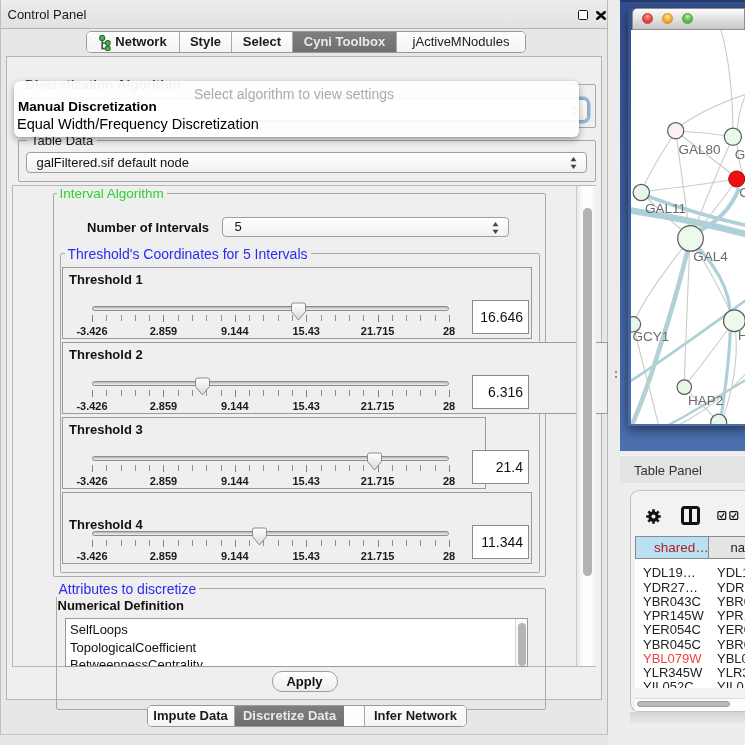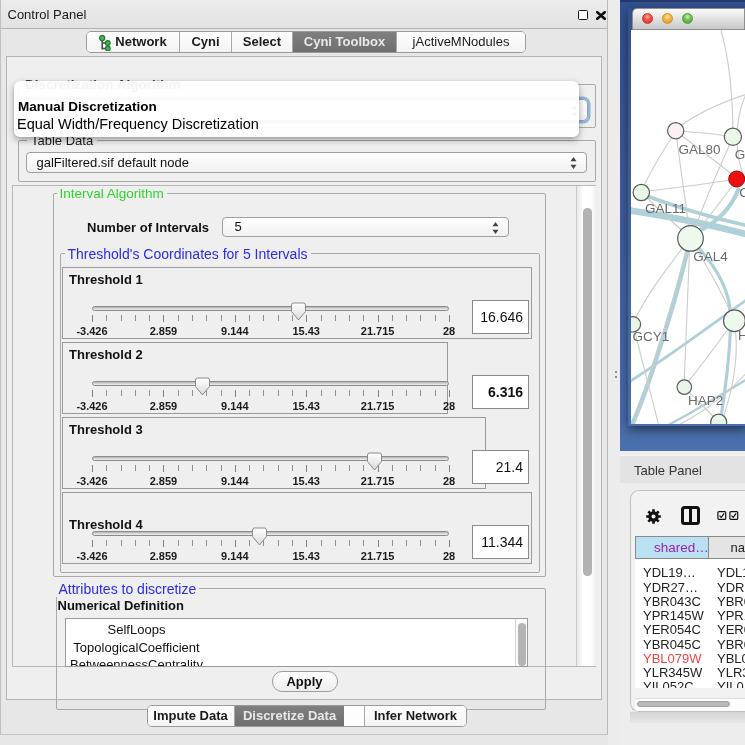--- a/index.html
+++ b/index.html
@@ -15,21 +15,21 @@
         <path d="M1.3 1.2 L8.7 7.8 M8.7 1.2 L1.3 7.8" stroke="#0a0a0a" stroke-width="2.5" stroke-linecap="round"></path>
       </svg>
 </div>
 <div class="abs" style="left:85px;top:30.5px;width:440px;height:22px;border:1px solid #9a9a9a;border-radius:5px;background:#fdfdfd;box-sizing:border-box;overflow:hidden;display:flex;">
       <div style="width:92px;height:100%;background:linear-gradient(#fdfdfd,#f4f4f4);color:#1a1a1a;box-sizing:border-box;display:flex;align-items:center;justify-content:center;font-size:13px;font-weight:bold;white-space:nowrap;"><svg width="12" height="16" viewBox="0 0 12 16" style="margin-right:4px;margin-top:2px;">
           <path d="M3.2 3 V14.5 M3.2 8 H8.5 M3.2 13.5 H8.5" stroke="#4a4a5a" stroke-width="1.6" fill="none"></path>
           <circle cx="3.2" cy="3" r="2.6" fill="#4caf50" stroke="#1d7a2c" stroke-width="1.1"></circle>
           <circle cx="8.8" cy="8" r="2.4" fill="#4caf50" stroke="#1d7a2c" stroke-width="1.1"></circle>
           <circle cx="8.8" cy="13.5" r="2.4" fill="#4caf50" stroke="#1d7a2c" stroke-width="1.1"></circle>
         </svg>Network</div>
-      <div style="width:52px;height:100%;background:linear-gradient(#fdfdfd,#f4f4f4);color:#1a1a1a;border-left:1px solid #a8a8a8;box-sizing:border-box;display:flex;align-items:center;justify-content:center;font-size:13px;font-weight:bold;white-space:nowrap;">Cyni</div>
+      <div style="width:52px;height:100%;background:linear-gradient(#fdfdfd,#f4f4f4);color:#1a1a1a;border-left:1px solid #a8a8a8;box-sizing:border-box;display:flex;align-items:center;justify-content:center;font-size:13px;font-weight:bold;white-space:nowrap;">Style</div>
       <div style="width:61px;height:100%;background:linear-gradient(#fdfdfd,#f4f4f4);color:#1a1a1a;border-left:1px solid #a8a8a8;box-sizing:border-box;display:flex;align-items:center;justify-content:center;font-size:13px;font-weight:bold;white-space:nowrap;">Select</div>
       <div style="width:104px;height:100%;background:linear-gradient(#7f7f7f,#6f6f6f);color:#e9e9e9;border-left:1px solid #a8a8a8;box-sizing:border-box;display:flex;align-items:center;justify-content:center;font-size:13px;font-weight:bold;white-space:nowrap;">Cyni Toolbox</div>
       <div style="width:129px;height:100%;background:linear-gradient(#fdfdfd,#f4f4f4);color:#1a1a1a;border-left:1px solid #a8a8a8;box-sizing:border-box;display:flex;align-items:center;justify-content:center;font-size:13px;font-weight:normal;white-space:nowrap;">jActiveMNodules</div>
     </div>
 <div class="abs" style="left:5px;top:56px;width:595.5px;height:644px;background:#efefef;border:1px solid #b5b5b5;box-sizing:border-box;"></div>
 <div class="abs" style="left:16.5px;top:84px;width:576px;height:42px;border:1px solid #a9a9a9;border-radius:2px;"></div>
 <div class="abs" style="left:24px;top:77px;font-size:13.5px;font-weight:bold;color:#3f3f3f;">Discretization Algorithm</div>
 <div class="abs" style="left:24.5px;top:98.5px;width:562px;height:22px;background:linear-gradient(#fff,#f3f3f3);border:1px solid #9f9f9f;border-radius:5px;box-shadow:0 0 0 2.5px rgba(116,168,219,0.8);box-sizing:border-box;">
       <svg style="position:absolute;right:8px;top:4px;" width="9" height="14" viewBox="0 0 9 14">
         <path d="M4.5 1 L7.5 5.2 L1.5 5.2 Z" fill="#444"></path>
@@ -98,21 +98,21 @@
           <linearGradient id="thg1" x1="0" y1="0" x2="0" y2="1">
             <stop offset="0" stop-color="#ffffff"></stop>
             <stop offset="0.5" stop-color="#ededed"></stop>
             <stop offset="1" stop-color="#d8d8d8"></stop>
           </linearGradient>
         </defs>
         <path d="M2.5 1 h10 a2 2 0 0 1 2 2 v6.5 L7.5 18 L0.5 9.5 V3 a2 2 0 0 1 2-2 Z" fill="url(#thg1)" stroke="#8a8a8a" stroke-width="1"></path>
       </svg>
       <div style="position:absolute;left:409px;top:31.5px;width:57px;height:34px;background:#fff;border:1px solid #8a8a8a;box-sizing:border-box;font-size:14px;color:#111;text-align:right;line-height:32px;padding-right:5px;">16.646</div>
     </div>
-<div style="position:absolute;left:61px;top:342px;width:386px;height:72px;border:1px solid #9a9a9a;background:#efefef;box-sizing:border-box;">
+<div style="position:absolute;left:61px;top:342px;width:546px;height:72px;border:1px solid #9a9a9a;background:#efefef;box-sizing:border-box;">
       <div style="position:absolute;left:6px;top:4px;font-size:13px;font-weight:bold;color:#111;">Threshold 2</div>
       <div style="position:absolute;left:29px;top:37.5px;width:357px;height:5.5px;border:1px solid #8a8a8a;border-radius:3px;background:linear-gradient(#b5b5b5,#f2f2f2);box-sizing:border-box;"></div>
       <div style="position:absolute;left:29.0px;top:47px;width:1px;height:7px;background:#828282;"></div>
       <div style="position:absolute;left:43.3px;top:47px;width:1px;height:6px;background:#8f8f8f;"></div>
       <div style="position:absolute;left:57.6px;top:47px;width:1px;height:6px;background:#8f8f8f;"></div>
       <div style="position:absolute;left:71.8px;top:47px;width:1px;height:6px;background:#8f8f8f;"></div>
       <div style="position:absolute;left:86.1px;top:47px;width:1px;height:6px;background:#8f8f8f;"></div>
       <div style="position:absolute;left:100.4px;top:47px;width:1px;height:7px;background:#828282;"></div>
       <div style="position:absolute;left:114.7px;top:47px;width:1px;height:6px;background:#8f8f8f;"></div>
       <div style="position:absolute;left:129.0px;top:47px;width:1px;height:6px;background:#8f8f8f;"></div>
@@ -143,21 +143,21 @@
       <svg style="position:absolute;left:131.2px;top:33.5px;" width="17" height="19" viewBox="0 0 15 19">
         <defs>
           <linearGradient id="thg2" x1="0" y1="0" x2="0" y2="1">
             <stop offset="0" stop-color="#ffffff"></stop>
             <stop offset="0.5" stop-color="#ededed"></stop>
             <stop offset="1" stop-color="#d8d8d8"></stop>
           </linearGradient>
         </defs>
         <path d="M2.5 1 h10 a2 2 0 0 1 2 2 v6.5 L7.5 18 L0.5 9.5 V3 a2 2 0 0 1 2-2 Z" fill="url(#thg2)" stroke="#8a8a8a" stroke-width="1"></path>
       </svg>
-      <div style="position:absolute;left:409px;top:31.5px;width:57px;height:34px;background:#fff;border:1px solid #8a8a8a;box-sizing:border-box;font-size:14px;color:#111;text-align:right;line-height:32px;padding-right:5px;font-weight:bold;">6.316</div>
+      <div style="position:absolute;left:409px;top:31.5px;width:57px;height:34px;background:#fff;border:1px solid #8a8a8a;box-sizing:border-box;font-size:14px;color:#111;text-align:right;line-height:32px;padding-right:5px;">6.316</div>
     </div>
 <div style="position:absolute;left:61px;top:417px;width:424px;height:72px;border:1px solid #9a9a9a;background:#efefef;box-sizing:border-box;">
       <div style="position:absolute;left:6px;top:4px;font-size:13px;font-weight:bold;color:#111;">Threshold 3</div>
       <div style="position:absolute;left:29px;top:37.5px;width:357px;height:5.5px;border:1px solid #8a8a8a;border-radius:3px;background:linear-gradient(#b5b5b5,#f2f2f2);box-sizing:border-box;"></div>
       <div style="position:absolute;left:29.0px;top:47px;width:1px;height:7px;background:#828282;"></div>
       <div style="position:absolute;left:43.3px;top:47px;width:1px;height:6px;background:#8f8f8f;"></div>
       <div style="position:absolute;left:57.6px;top:47px;width:1px;height:6px;background:#8f8f8f;"></div>
       <div style="position:absolute;left:71.8px;top:47px;width:1px;height:6px;background:#8f8f8f;"></div>
       <div style="position:absolute;left:86.1px;top:47px;width:1px;height:6px;background:#8f8f8f;"></div>
       <div style="position:absolute;left:100.4px;top:47px;width:1px;height:7px;background:#828282;"></div>
@@ -243,27 +243,28 @@
           </linearGradient>
         </defs>
         <path d="M2.5 1 h10 a2 2 0 0 1 2 2 v6.5 L7.5 18 L0.5 9.5 V3 a2 2 0 0 1 2-2 Z" fill="url(#thg4)" stroke="#8a8a8a" stroke-width="1"></path>
       </svg>
       <div style="position:absolute;left:409px;top:31.5px;width:57px;height:34px;background:#fff;border:1px solid #8a8a8a;box-sizing:border-box;font-size:14px;color:#111;text-align:right;line-height:32px;padding-right:5px;">11.344</div>
     </div>
 <div class="abs" style="left:55px;top:587.5px;width:487.5px;height:120px;border:1px solid #a9a9a9;border-radius:2px;"></div>
 <div class="abs" style="left:54.5px;top:581px;background:#efefef;padding:0 3px;font-size:14px;color:#2b2bf0;">Attributes to discretize</div>
 <div class="abs" style="left:56.5px;top:598px;font-size:13px;font-weight:bold;color:#111;">Numerical Definition</div>
 <div class="abs" style="left:64px;top:617.5px;width:463px;height:49px;background:#fff;border:1px solid #9a9a9a;box-sizing:border-box;overflow:hidden;">
-<div style="position:absolute;left:4px;top:2.5px;font-size:13px;color:#111;line-height:17.5px;text-align:center;">SelfLoops<br>TopologicalCoefficient<br>BetweennessCentrality</div>
+<div style="position:absolute;left:4px;top:2.5px;font-size:13px;color:#111;line-height:17.5px;">SelfLoops<br>TopologicalCoefficient<br>BetweennessCentrality</div>
 <div style="position:absolute;right:0;top:0;width:11px;height:100%;background:#fafafa;border-left:1px solid #d5d5d5;"></div>
 <div style="position:absolute;right:0.8px;top:4px;width:8.5px;height:43px;background:#b4b4b4;border-radius:4.2px;"></div>
 </div>
 <div class="abs" style="left:574.8px;top:185.5px;width:19.5px;height:480.5px;background:linear-gradient(90deg,#e9e9e9,#ffffff 35%,#fdfdfd 75%,#efefef);border-left:1px solid #c9c9c9;"></div>
 <div class="abs" style="left:582.4px;top:207.6px;width:8.6px;height:368px;background:#b2b2b2;border-radius:4.3px;"></div>
 <div class="abs" style="left:13px;top:81px;width:564.5px;height:55.5px;background:rgba(255,255,255,0.94);border-radius:6px;box-shadow:0 3px 7px rgba(0,0,0,0.35),0 0 1px rgba(0,0,0,0.2);"></div>
+<div class="abs" style="left:193px;top:86px;font-size:14px;color:#ababab;white-space:nowrap;">Select algorithm to view settings</div>
 <div class="abs" style="left:17px;top:98.7px;font-size:13.5px;font-weight:bold;color:#000;">Manual Discretization</div>
 <div class="abs" style="left:16px;top:116.3px;font-size:14.5px;color:#000;">Equal Width/Frequency Discretization</div>
 <div class="abs" style="left:270.5px;top:670.5px;width:66px;height:21.5px;background:linear-gradient(#ffffff,#ededed);border:1px solid #9e9e9e;border-radius:10px;box-sizing:border-box;text-align:center;line-height:19.5px;font-size:13px;font-weight:bold;color:#111;">Apply</div>
 <div class="abs" style="left:145.5px;top:704.5px;width:320px;height:22px;border:1px solid #9a9a9a;border-radius:5px;background:#fdfdfd;box-sizing:border-box;overflow:hidden;display:flex;">
       <div style="width:92.5px;height:100%;background:linear-gradient(#fdfdfd,#f4f4f4);color:#1a1a1a;box-sizing:border-box;display:flex;align-items:center;justify-content:center;font-size:13px;font-weight:bold;white-space:nowrap;">Impute Data</div>
       <div style="width:119px;height:100%;background:linear-gradient(#7f7f7f,#6f6f6f);color:#e9e9e9;border-left:1px solid #a8a8a8;box-sizing:border-box;display:flex;align-items:center;justify-content:center;font-size:13px;font-weight:bold;white-space:nowrap;">Discretize Data</div>
       <div style="width:108.5px;height:100%;background:linear-gradient(#fdfdfd,#f4f4f4);color:#1a1a1a;border-left:1px solid #a8a8a8;box-sizing:border-box;display:flex;align-items:center;justify-content:center;font-size:13px;font-weight:bold;white-space:nowrap;margin-left:20px;">Infer Network</div>
     </div>
 </div>
 <div class="abs" style="left:608px;top:0;width:12px;height:745px;background:#ececec;"></div>
@@ -344,21 +345,21 @@
 <svg style="position:absolute;left:86.6px;top:20.3px;" width="9.6" height="9" viewBox="0 0 9 9">
         <rect x="0.6" y="0.6" width="7.8" height="7.8" rx="1" fill="none" stroke="#111" stroke-width="1.2"></rect>
         <path d="M2.2 4.6 L4 6.4 L6.8 2.4" fill="none" stroke="#111" stroke-width="1.2"></path>
       </svg>
 <svg style="position:absolute;left:98.6px;top:20.3px;" width="9.6" height="9" viewBox="0 0 9 9">
         <rect x="0.6" y="0.6" width="7.8" height="7.8" rx="1" fill="none" stroke="#111" stroke-width="1.2"></rect>
         <path d="M2.2 4.6 L4 6.4 L6.8 2.4" fill="none" stroke="#111" stroke-width="1.2"></path>
       </svg>
 <div style="position:absolute;left:4.5px;top:45px;width:111.5px;height:23.5px;background:#b9e1f2;border:1px solid #8a8a8a;box-sizing:border-box;"></div>
 <div style="position:absolute;left:77px;top:45px;width:39px;height:23.5px;background:#e4e4e4;border:1px solid #8a8a8a;box-sizing:border-box;"></div>
-<div style="position:absolute;left:23.5px;top:45px;line-height:23.5px;font-size:13.5px;color:#a21caf;">shared…</div>
+<div style="position:absolute;left:23.5px;top:45px;line-height:23.5px;font-size:13.5px;color:#b91c1c;">shared…</div>
 <div style="position:absolute;left:100px;top:45px;font-size:13px;color:#222;line-height:23.5px;white-space:nowrap;">na</div>
 <div style="position:absolute;left:4.5px;top:68.5px;width:111.5px;height:129px;background:#fff;overflow:hidden;">
 <div style="position:absolute;left:8px;top:6.3px;font-size:13px;color:#222;white-space:nowrap;">YDL19…</div>
 <div style="position:absolute;left:82px;top:6.3px;font-size:13px;color:#222;white-space:nowrap;">YDL1</div>
 <div style="position:absolute;left:8px;top:20.6px;font-size:13px;color:#222;white-space:nowrap;">YDR27…</div>
 <div style="position:absolute;left:82px;top:20.6px;font-size:13px;color:#222;white-space:nowrap;">YDR2</div>
 <div style="position:absolute;left:8px;top:34.8px;font-size:13px;color:#222;white-space:nowrap;">YBR043C</div>
 <div style="position:absolute;left:82px;top:34.8px;font-size:13px;color:#222;white-space:nowrap;">YBR0</div>
 <div style="position:absolute;left:8px;top:49.0px;font-size:13px;color:#222;white-space:nowrap;">YPR145W</div>
 <div style="position:absolute;left:82px;top:49.0px;font-size:13px;color:#222;white-space:nowrap;">YPR1</div>

